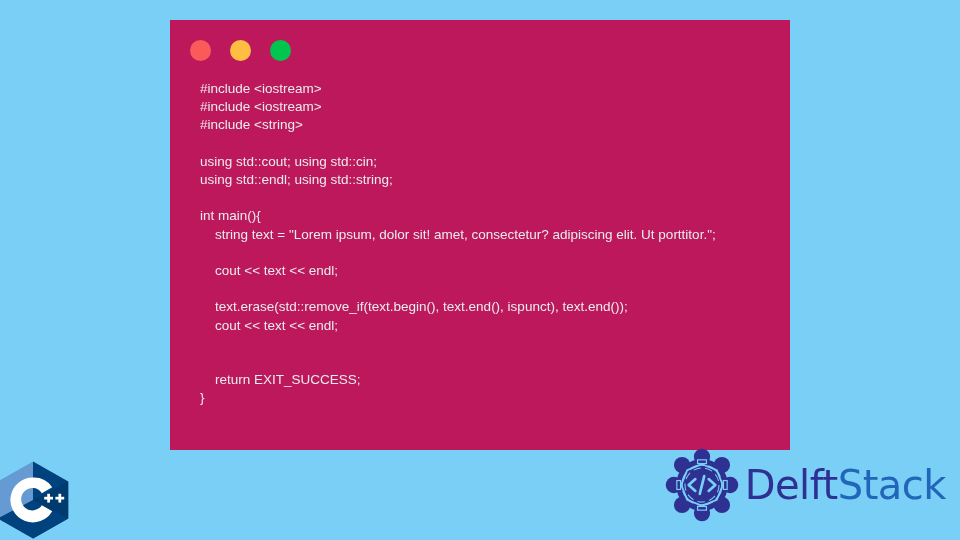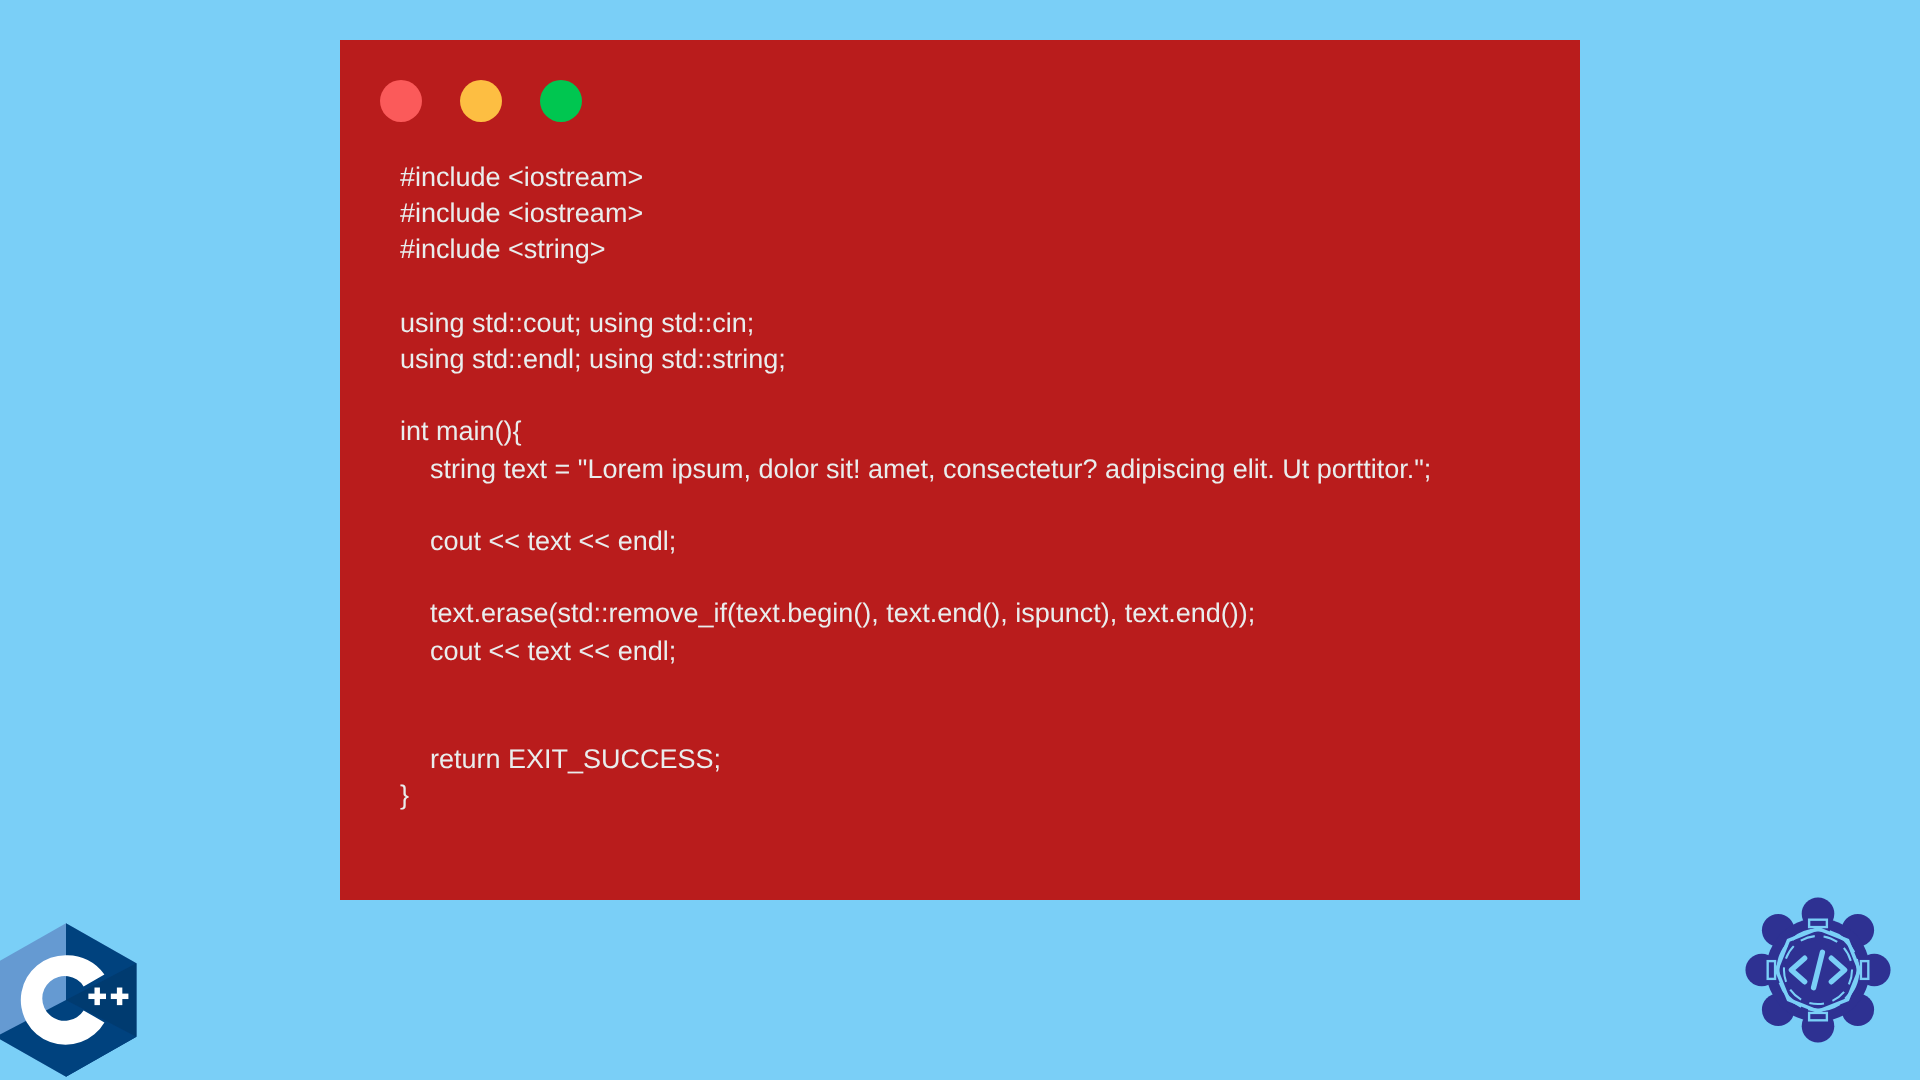--- a/index.html
+++ b/index.html
@@ -91,21 +91,21 @@
     letter-spacing: -0.5px;
     line-height: 1;
     white-space: nowrap;
   }
   .wm-delft { color: #2E3192; }
   .wm-stack { color: #2166B8; }
 </style>
 </head>
 <body style="background: rgb(122, 207, 247);">
 
-<div id="code-window" style="background: #b91c1c;">
+<div id="code-window" style="background: #be185d;">
 
   <div id="window-controls">
     <span class="dot dot-red" style="background: rgb(251, 90, 90);"></span>
     <span class="dot dot-yellow" style="background: rgb(253, 190, 66);"></span>
     <span class="dot dot-green" style="background: rgb(0, 198, 80);"></span>
   </div>
 
   <div id="code-body" style="color: rgb(233, 237, 237);"><div class="code-line">#include &lt;iostream&gt;</div><div class="code-line">#include &lt;iostream&gt;</div><div class="code-line">#include &lt;string&gt;</div><div class="code-line blank">&nbsp;</div><div class="code-line">using std::cout; using std::cin;</div><div class="code-line">using std::endl; using std::string;</div><div class="code-line blank">&nbsp;</div><div class="code-line">int main(){</div><div class="code-line">    string text = "Lorem ipsum, dolor sit! amet, consectetur? adipiscing elit. Ut porttitor.";</div><div class="code-line blank">&nbsp;</div><div class="code-line">    cout &lt;&lt; text &lt;&lt; endl;</div><div class="code-line blank">&nbsp;</div><div class="code-line">    text.erase(std::remove_if(text.begin(), text.end(), ispunct), text.end());</div><div class="code-line">    cout &lt;&lt; text &lt;&lt; endl;</div><div class="code-line blank">&nbsp;</div><div class="code-line blank">&nbsp;</div><div class="code-line">    return EXIT_SUCCESS;</div><div class="code-line">}</div></div>
 </div>
 
@@ -192,13 +192,16 @@
 
     <polygon points="50,22 70,30 78,50 70,70 50,78 30,70 22,50 30,30" fill="none" stroke="#7ACFF7" stroke-width="2.4"></polygon>
 
     <g fill="none" stroke="#7ACFF7" stroke-width="3.6" stroke-linecap="round" stroke-linejoin="round">
       <polyline points="41,42 32,50 41,58"></polyline>
       <line x1="53" y1="38" x2="47" y2="62"></line>
       <polyline points="59,42 68,50 59,58"></polyline>
     </g>
   </svg>
 
+  <div id="delftstack-wordmark">
+    <span class="wm-delft" style="color: rgb(46, 49, 146);">Delft</span><span class="wm-stack" style="color: rgb(33, 102, 184);">Stack</span>
+  </div>
 </div>
 
 </body></html>

